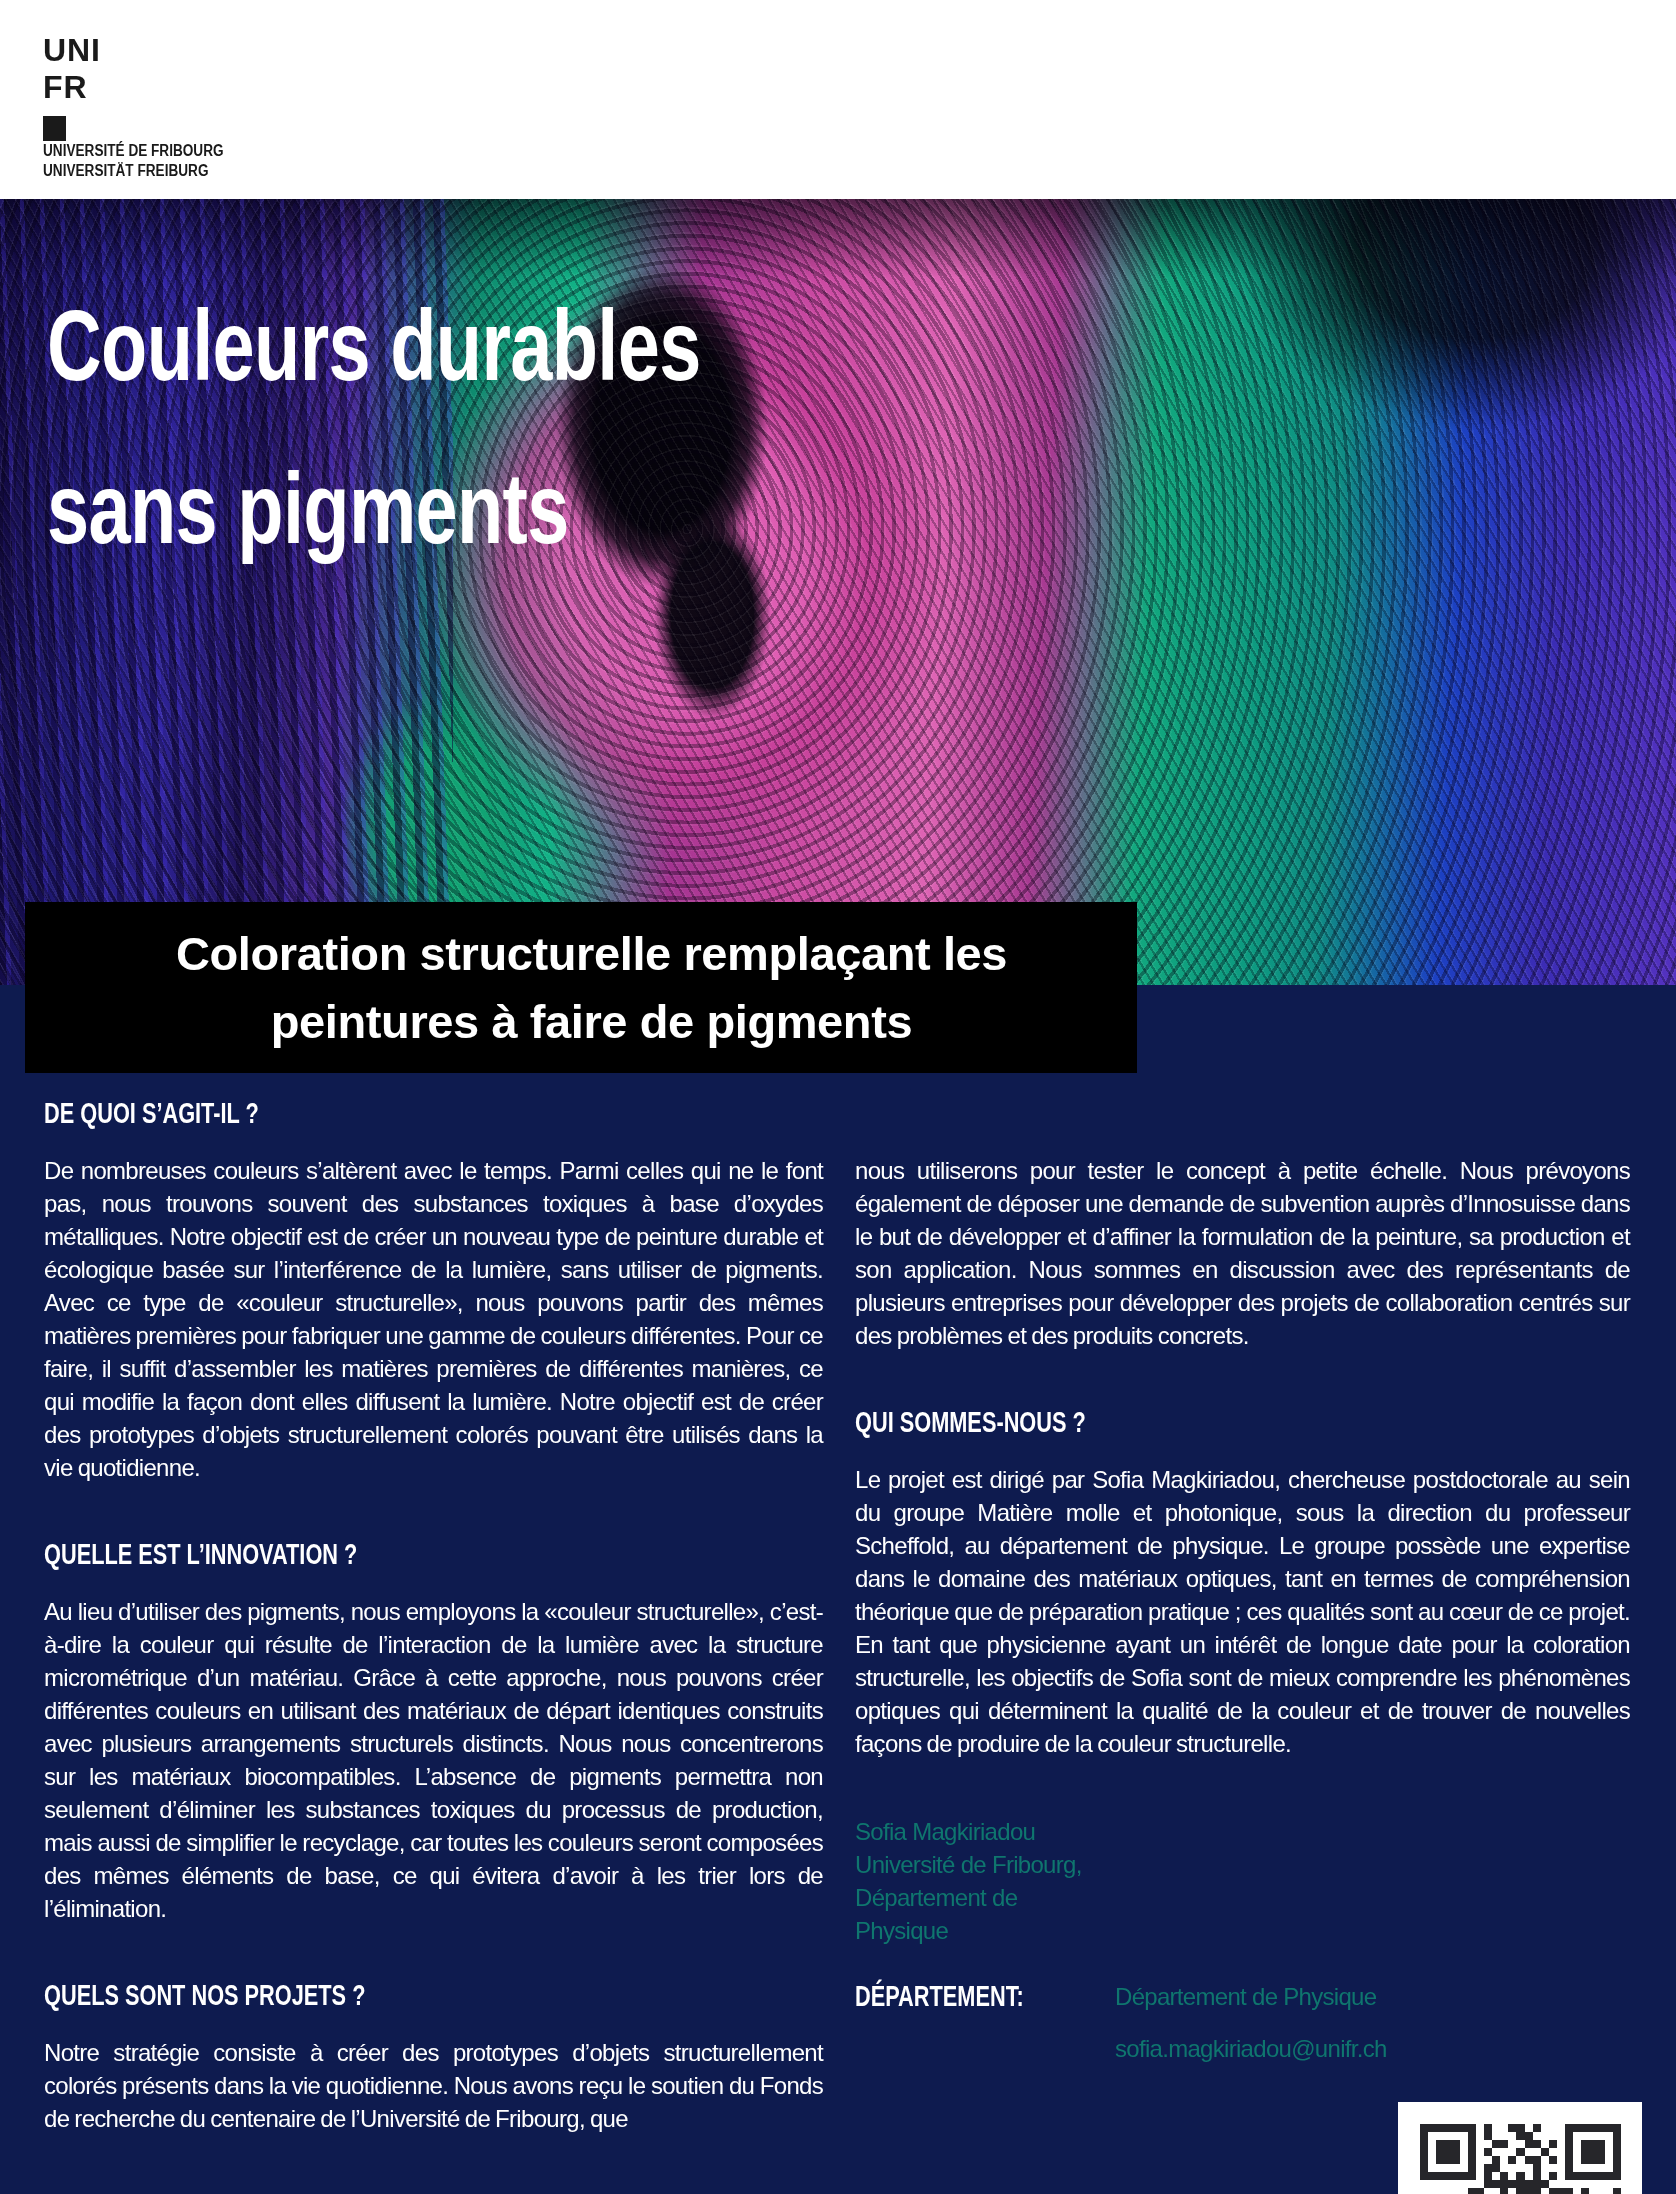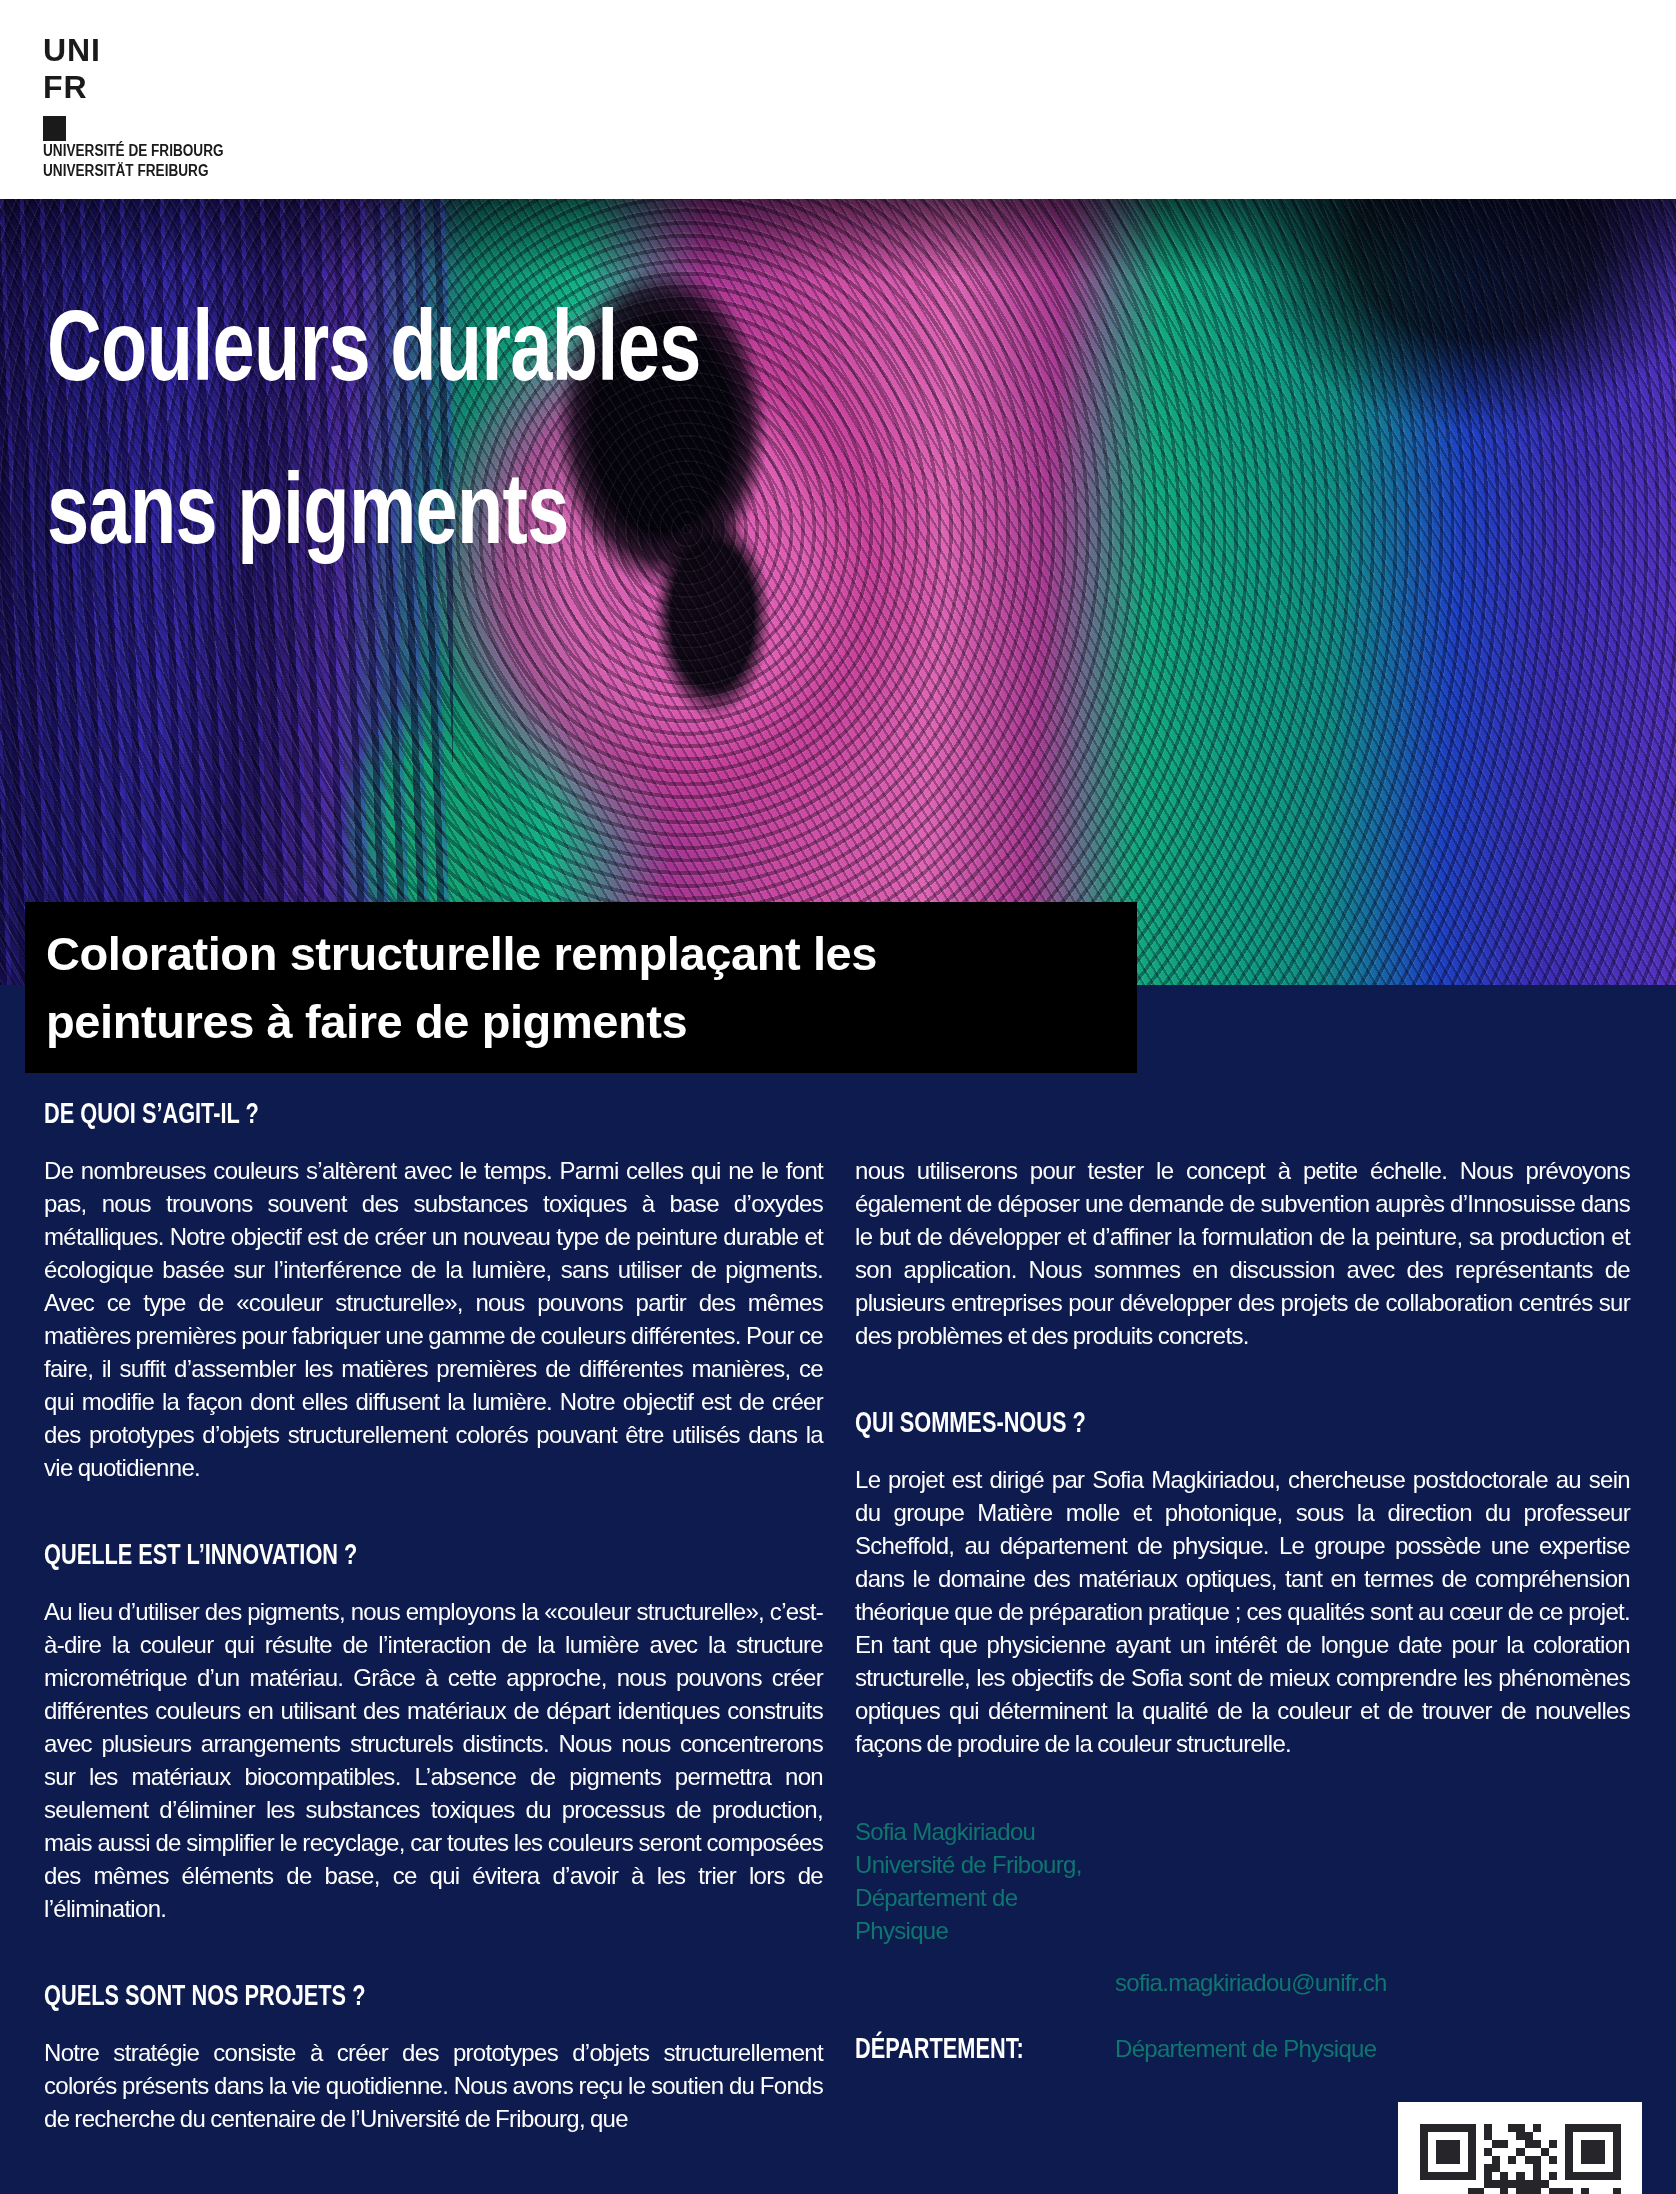--- a/index.html
+++ b/index.html
@@ -36,21 +36,21 @@
   }
   .feather-arcs{position:absolute;inset:0;
     background:repeating-radial-gradient(ellipse 395px 439px at 41% 42%, rgba(5,0,15,.33) 0 3.5px, rgba(255,255,255,.05) 3.5px 4.8px, rgba(5,0,15,0) 4.8px 11.4px);
   }
   .feather-barbs{position:absolute;inset:0;
     background:repeating-linear-gradient(59deg, rgba(4,0,16,.28) 0 2.2px, rgba(255,255,255,.05) 2.2px 3.5px, rgba(4,0,16,0) 3.5px 8.3px);
   }
   .title{position:absolute;left:47px;top:65px;margin:0;color:#ffffff;font-weight:700;font-size:101px;line-height:163px;letter-spacing:-0.9px;}
 
   
-  .banner{position:absolute;left:25px;top:902px;width:1112px;height:171px;background:#000000;box-sizing:border-box;padding:17.6px 0 0 21px;}
+  .banner{position:absolute;left:25px;top:902px;width:1112px;height:171px;background:#000000;box-sizing:border-box;padding:17.6px 0 0 21px;text-align:center;}
   .banner-line{color:#ffffff;font-weight:700;font-size:47px;line-height:68px;letter-spacing:-0.4px;white-space:nowrap;}
 
   
   .bodybg{position:absolute;left:0;top:985px;width:1676px;height:1222px;background:#0e1b4f;}
   .col{position:absolute;top:1097px;width:779px;color:#ffffff;}
   .col-left{left:44px;}
   .col-right{left:855px;width:775px;padding-top:57px;}
   .sec-h{margin:54px 0 0 0;font-size:29px;line-height:33px;font-weight:700;color:#ffffff;}
   .sec-h.first{margin-top:0;}
   .col p{margin:24px 0 0 0;font-size:24px;line-height:33px;letter-spacing:-0.7px;word-spacing:-0.9px;text-align:justify;color:#ffffff;}
@@ -117,27 +117,27 @@
     <h3 class="sec-h"><span class="cond">QUI SOMMES-NOUS ?</span></h3>
     <p>Le projet est dirigé par Sofia Magkiriadou, chercheuse postdoctorale au sein du groupe Matière molle et photonique, sous la direction du professeur Scheffold, au département de physique. Le groupe possède une expertise dans le domaine des matériaux optiques, tant en termes de compréhension théorique que de préparation pratique ; ces qualités sont au cœur de ce projet. En tant que physicienne ayant un intérêt de longue date pour la coloration structurelle, les objectifs de Sofia sont de mieux comprendre les phénomènes optiques qui déterminent la qualité de la couleur et de trouver de nouvelles façons de produire de la couleur structurelle.</p>
 
     <div class="contact">
       <div class="kv">
         <div>
           <div class="kv-val">Sofia Magkiriadou</div>
           <div class="kv-val">Université de Fribourg, Département de Physique</div>
         </div>
       </div>
+      <div class="kv kv-dept">
+        <div class="kv-label"><span class="cond">DÉPARTEMENT:</span></div>
+        <div class="kv-val">Département de Physique</div>
+      </div>
       <div class="kv kv-email">
         <div></div>
         <div class="kv-val">sofia.magkiriadou@unifr.ch</div>
-      </div>
-      <div class="kv kv-dept">
-        <div class="kv-label"><span class="cond">DÉPARTEMENT:</span></div>
-        <div class="kv-val">Département de Physique</div>
       </div>
     </div>
   </div>
 
   <div class="qr-panel">
     <svg viewBox="0 0 25 25">
         <rect x="0" y="0" width="1" height="1"></rect>
         <rect x="1" y="0" width="1" height="1"></rect>
         <rect x="2" y="0" width="1" height="1"></rect>
         <rect x="3" y="0" width="1" height="1"></rect>

